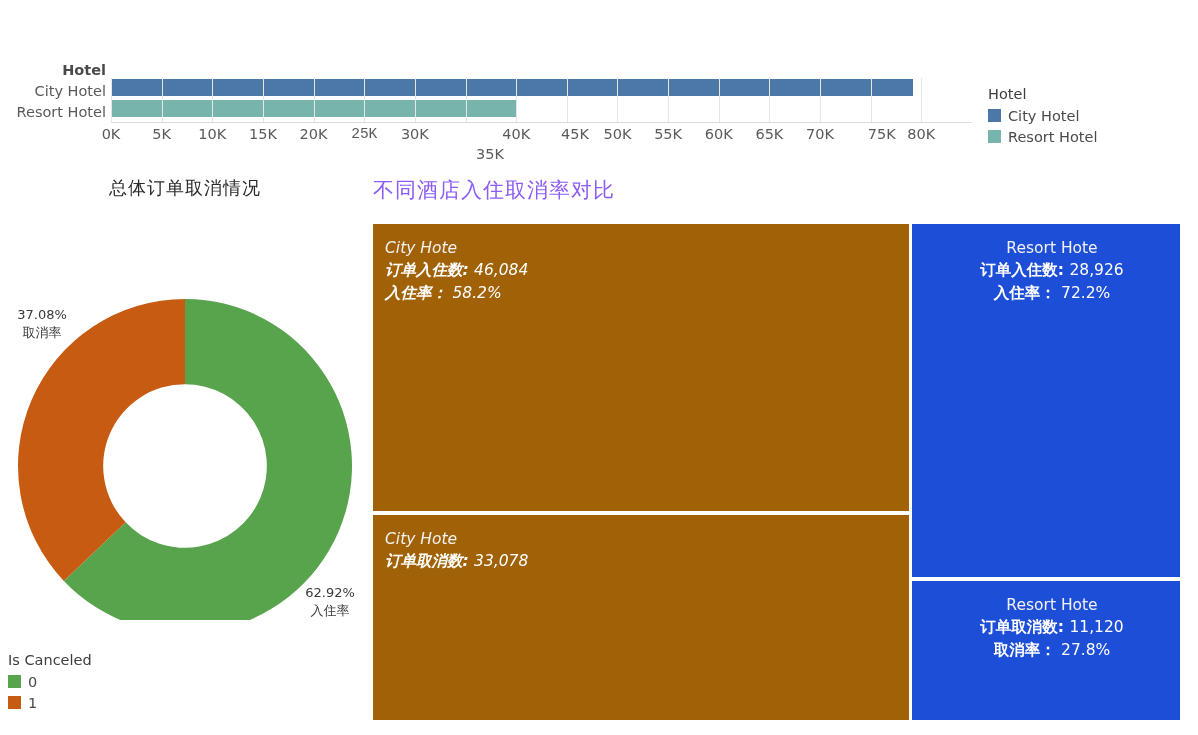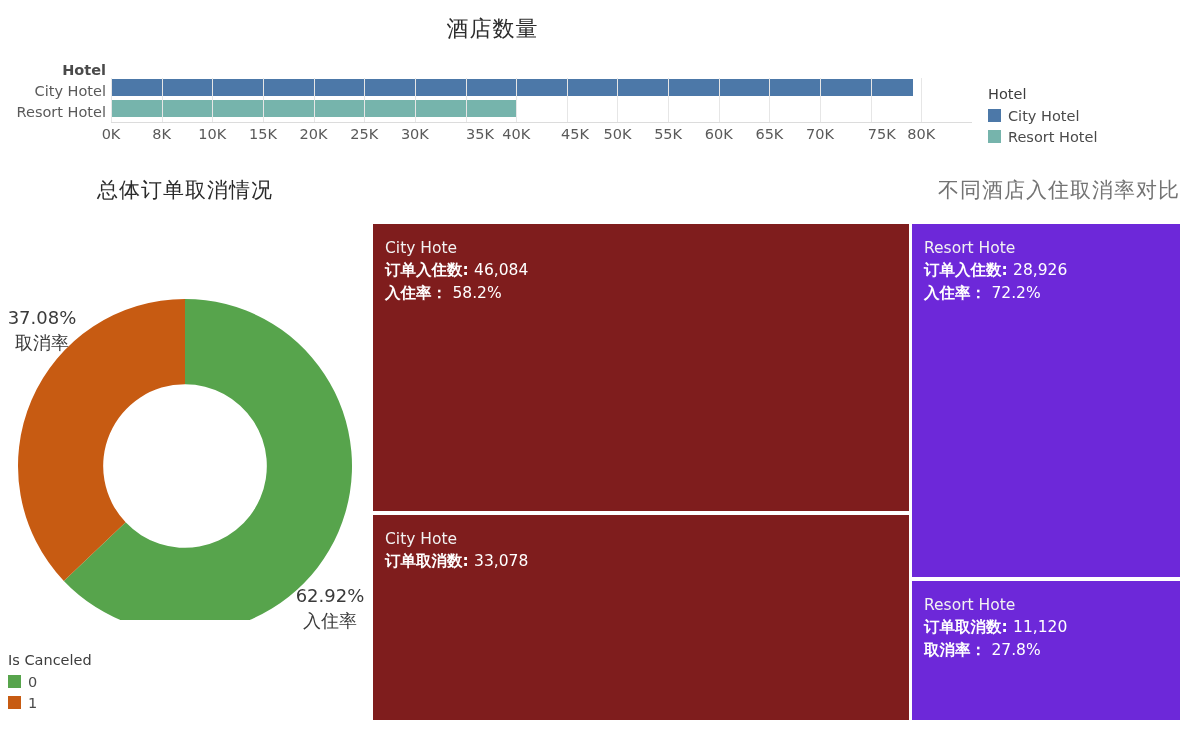--- a/index.html
+++ b/index.html
@@ -110,31 +110,31 @@
   }
   .legend-text { font-size: 14.5px; color: #4a4a4a; }
 
   
   #donut-title {
     position: absolute;
     left: 0; top: 176px;
     width: 370px;
     text-align: center;
     font-family: "DejaVu Serif", "Liberation Serif", serif;
-    font-size: 21px;
+    font-size: 18px;
     color: #2b2b2b;
     letter-spacing: 1px;
   }
   #donut-svg {
     position: absolute;
     left: 0; top: 280px;
   }
   .donut-ann {
     position: absolute;
-    font-size: 18px;
+    font-size: 13px;
     color: #3a3a3a;
     line-height: 1.38;
   }
   #ann-cancel {
     left: 4px; top: 306px;
     width: 76px;
     text-align: center;
   }
   #ann-checkin {
     left: 288px; top: 584px;
@@ -151,24 +151,24 @@
     font-size: 14.5px;
     color: #3d3d3d;
     margin-bottom: 4px;
   }
 
   
   #treemap-title {
     position: absolute;
     left: 373px; top: 176px;
     width: 807px;
-    text-align: right;
+    text-align: left;
     font-family: "DejaVu Serif", "Liberation Serif", serif;
     font-size: 21px;
-    color: #737373;
+    color: #8b5cf6;
     letter-spacing: 1px;
   }
   #treemap {
     position: absolute;
     left: 373px; top: 224px;
     width: 807px; height: 496px;
   }
   .tm-cell {
     position: absolute;
     box-sizing: border-box;
@@ -181,29 +181,28 @@
     line-height: 1.45;
     color: #f2f2f2;
   }
   .tm-cell .tm-metric {
     font-size: 15.5px;
     line-height: 1.45;
     color: #ffffff;
     font-weight: bold;
   }
   .tm-cell .tm-metric .tm-val { font-weight: normal; }
-  .blue { background: #7f1d1d; }
-  .teal { background: #6d28d9; }
+  .blue { background: #a16207; font-style: italic; }
+  .teal { background: #1d4ed8; text-align: center; }
 </style>
 </head>
 <body>
 
 <section id="bar-panel">
 
-  <div id="bar-title">酒店数量</div>
 
   <div id="bar-axis-caption">Hotel</div>
 
   <div class="bar-row-label" id="lbl-city">City Hotel</div>
   <div class="bar-row-label" id="lbl-resort">Resort Hotel</div>
 
   <div id="plot">
     <div class="bar" id="bar-city" style="width: 801.864px;"></div>
     <div class="bar" id="bar-resort" style="width: 405.642px;"></div>
   <div class="gridline" style="left: 0px;"></div>
@@ -232,27 +231,27 @@
     <div class="legend-row">
       <span class="swatch" style="background:#4c78a8"></span>
       <span class="legend-text">City Hotel</span>
     </div>
     <div class="legend-row">
       <span class="swatch" style="background:#76b4ac"></span>
       <span class="legend-text">Resort Hotel</span>
     </div>
   </div>
 <div class="tick-label" style="left: 111px;">0K</div>
-    <div class="tick-label" style="left: 161.647px;">8K</div>
+    <div class="tick-label" style="left: 161.647px;">5K</div>
     <div class="tick-label" style="left: 212.294px;">10K</div>
     <div class="tick-label" style="left: 262.941px;">15K</div>
     <div class="tick-label" style="left: 313.588px;">20K</div>
-    <div class="tick-label" style="left: 364.235px;">25K</div>
+    <div class="tick-label" style="left: 364.235px; font-family: Liberation Mono, monospace;">25K</div>
     <div class="tick-label" style="left: 414.882px;">30K</div>
-    <div class="tick-label" style="left: 480px;">35K</div>
+    <div class="tick-label" style="left: 490px; margin-top: 20px;">35K</div>
     <div class="tick-label" style="left: 516.176px;">40K</div>
     <div class="tick-label" style="left: 575px;">45K</div>
     <div class="tick-label" style="left: 617.471px;">50K</div>
     <div class="tick-label" style="left: 668.118px;">55K</div>
     <div class="tick-label" style="left: 718.765px;">60K</div>
     <div class="tick-label" style="left: 769.412px;">65K</div>
     <div class="tick-label" style="left: 820.059px;">70K</div>
     <div class="tick-label" style="left: 870.706px; margin-left: 11px;">75K</div>
     <div class="tick-label" style="left: 921.353px;">80K</div>
   </section>

